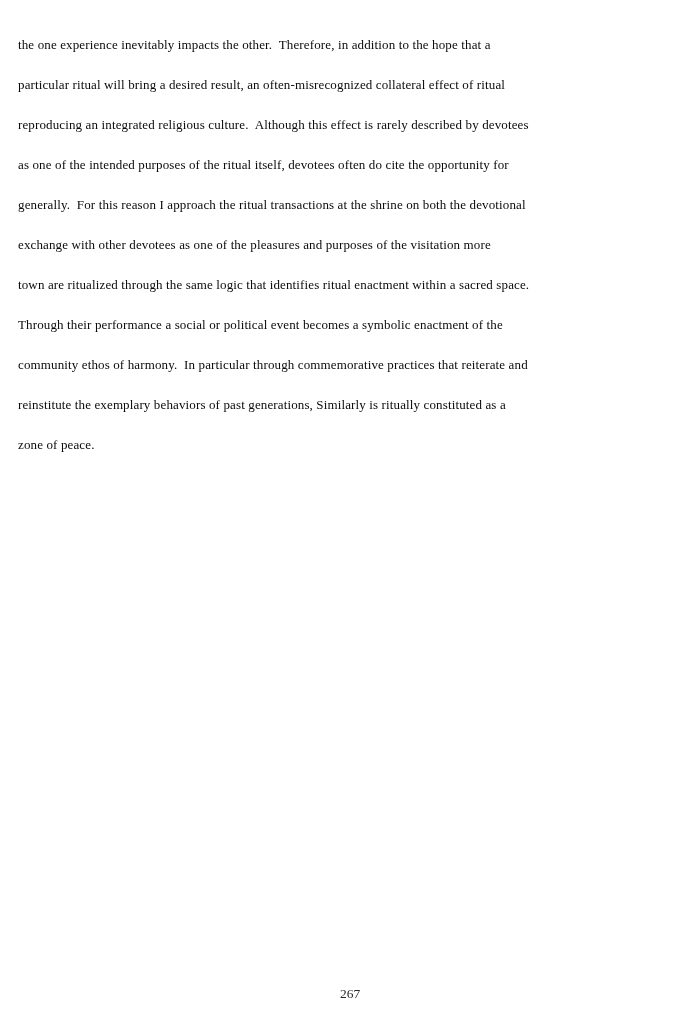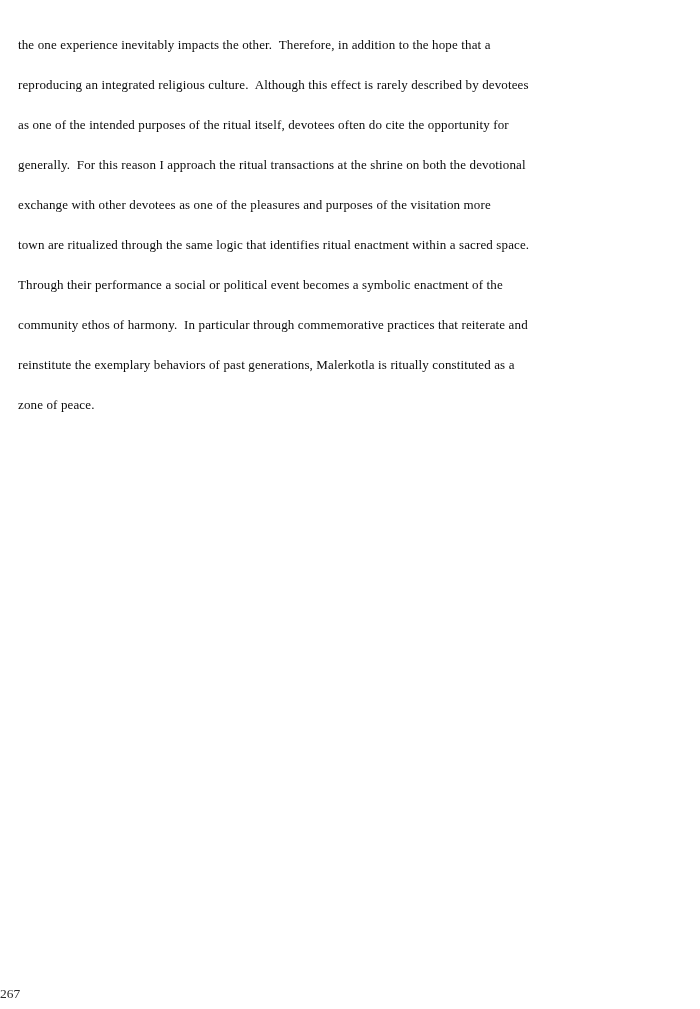--- a/index.html
+++ b/index.html
@@ -39,39 +39,41 @@
     white-space: pre;
     letter-spacing: 0.01em;
     color: #0a0a0a;
   }
 
   .page-number {
     position: absolute;
     left: 0;
     width: 700px;
     top: 986px;
+    text-align: center;
     font-size: 13.5px;
     color: #2a2a2a;
     line-height: 16px;
     white-space: pre;
   }
 </style>
 </head>
 <body>
 
 <div class="page">
 
   <div class="body-text">
     <div class="text-line">the one experience inevitably impacts the other.  Therefore, in addition to the hope that a</div>
+    <div class="text-line">particular ritual will bring a desired result, an often-misrecognized collateral effect of ritual</div>
     <div class="text-line">reproducing an integrated religious culture.  Although this effect is rarely described by devotees</div>
     <div class="text-line">as one of the intended purposes of the ritual itself, devotees often do cite the opportunity for</div>
     <div class="text-line">generally.  For this reason I approach the ritual transactions at the shrine on both the devotional</div>
     <div class="text-line">exchange with other devotees as one of the pleasures and purposes of the visitation more</div>
     <div class="text-line">town are ritualized through the same logic that identifies ritual enactment within a sacred space.</div>
     <div class="text-line">Through their performance a social or political event becomes a symbolic enactment of the</div>
     <div class="text-line">community ethos of harmony.  In particular through commemorative practices that reiterate and</div>
-    <div class="text-line">reinstitute the exemplary behaviors of past generations, Malerkotla is ritually constituted as a</div>
+    <div class="text-line">reinstitute the exemplary behaviors of past generations, Similarly is ritually constituted as a</div>
     <div class="text-line">zone of peace.</div>
   </div>
 
   <div class="page-number">267</div>
 
 </div>
 
 </body></html>

